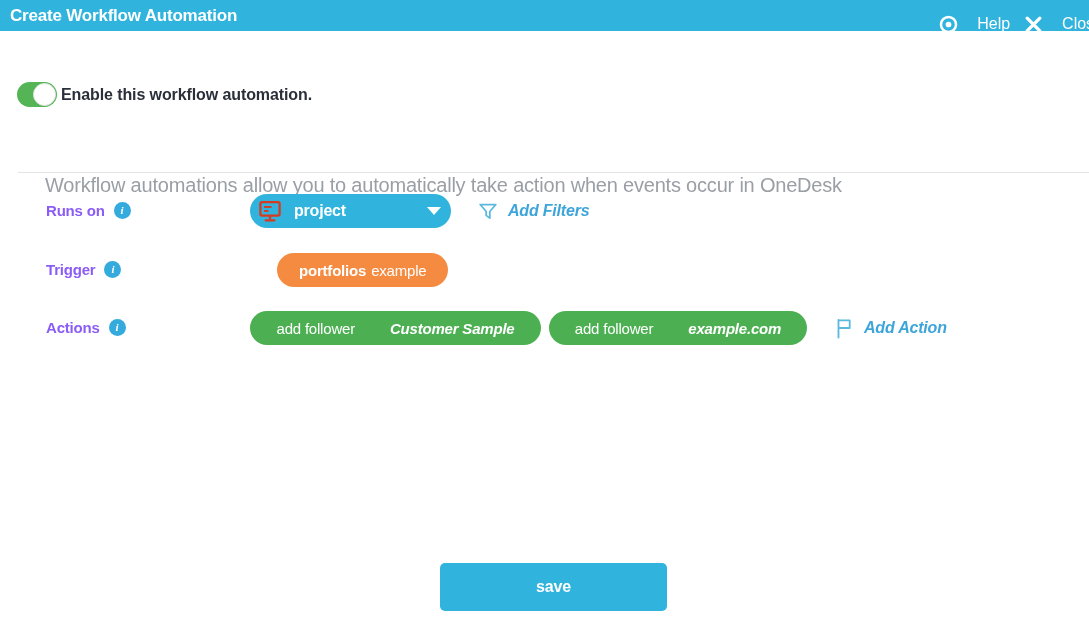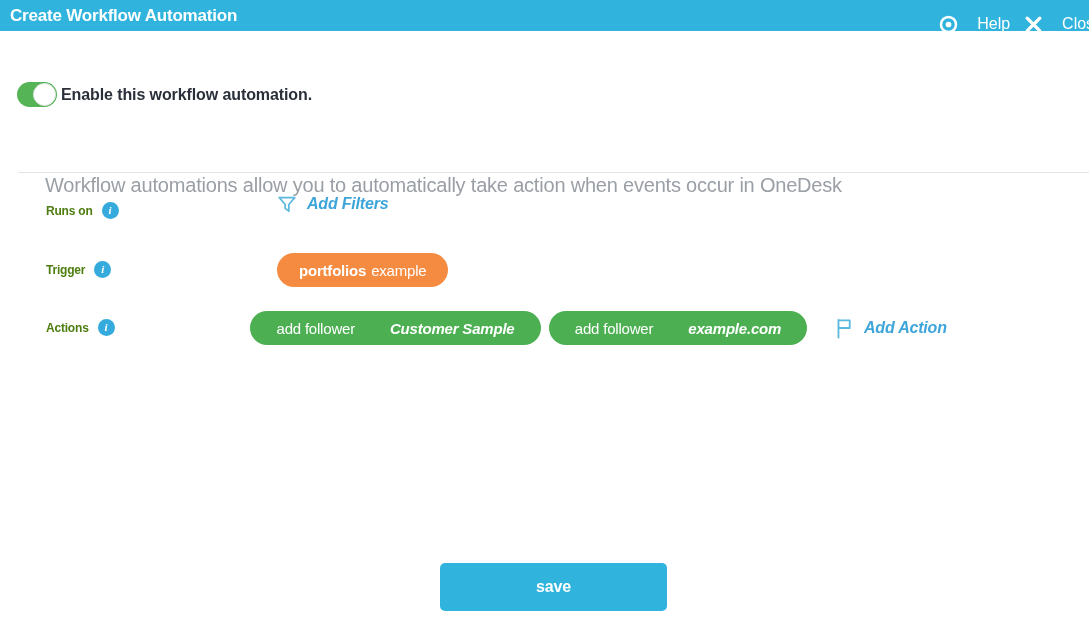--- a/index.html
+++ b/index.html
@@ -138,23 +138,23 @@
   .row-label {
     width: 250px;
     padding-left: 46px;
     display: flex;
     align-items: center;
     gap: 9px;
     padding-top: 8px;
     flex: none;
   }
   .row-label .txt {
-    font-size: 12px;
-    font-weight: bold;
-    color: #4d7c0f;
+    font-size: 15px;
+    font-weight: bold;
+    color: #8b5cf6;
     letter-spacing: -0.2px;
   }
   .info-icon {
     width: 17px;
     height: 17px;
     border-radius: 50%;
     background: #35aadc;
     color: #ffffff;
     font-size: 11px;
     font-style: italic;
@@ -324,20 +324,33 @@
   <div class="divider"></div>
 
   <div class="form">
 
     <div class="form-row row-runson">
       <div class="row-label">
         <span class="txt">Runs on</span>
         <span class="info-icon">i</span>
       </div>
       <div class="row-content">
+        <div class="pill pill-runson">
+          <span>
+            <svg class="proj-icon" viewBox="0 0 24 24" aria-hidden="true">
+              <rect x="2.4" y="3.2" width="19.2" height="13.4" rx="1.6" fill="none" stroke="#d63b22" stroke-width="2.3"></rect>
+              <rect x="6" y="7" width="7.6" height="1.9" fill="#d63b22"></rect>
+              <rect x="6" y="11" width="4.6" height="1.9" fill="#d63b22"></rect>
+              <path d="M12 16.6 L12 20.4" stroke="#d63b22" stroke-width="2.3"></path>
+              <path d="M7.6 21.3 L16.4 21.3" stroke="#d63b22" stroke-width="2.3" stroke-linecap="round"></path>
+            </svg>
+          </span>
+          <span class="pill-text">project</span>
+          <span class="caret"></span>
+        </div>
 
         <div class="link-btn" style="margin-left:27px;">
           <span>
             <svg class="icon-filter" viewBox="0 0 24 24" aria-hidden="true">
               <path d="M2.6 4.2 L21.4 4.2 L14.2 12.6 L14.2 20.6 L9.8 17.2 L9.8 12.6 Z" fill="none" stroke="#5bb8de" stroke-width="2.1" stroke-linejoin="round"></path>
             </svg>
           </span>
           <span class="lbl">Add Filters</span>
         </div>
       </div>

